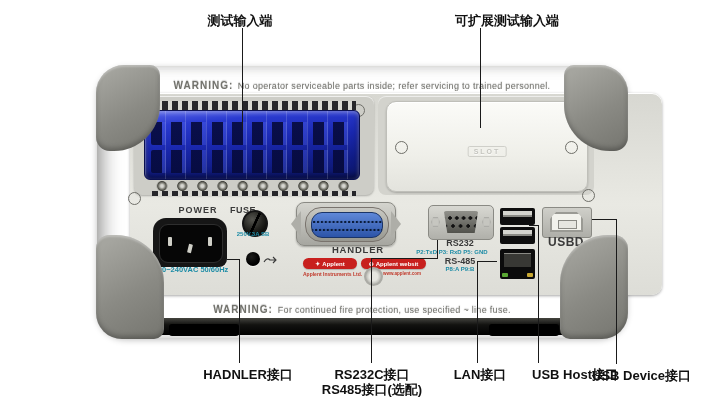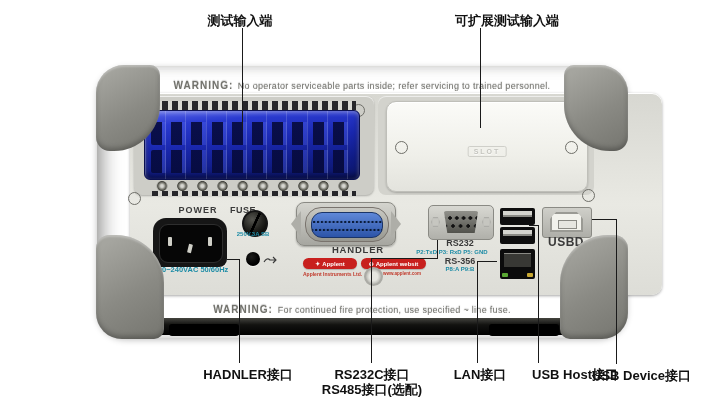--- a/index.html
+++ b/index.html
@@ -208,21 +208,21 @@
     <div class="emblem"></div>
     <div class="abs redtext" style="left:253px;top:178px;font-size:4.5px;">www.applent.com</div>
 
     <div class="db9">
       <div class="hex" style="left:2px;"></div>
       <div class="hex" style="right:2px;"></div>
       <div class="drecess"></div>
     </div>
     <div class="abs darktext" style="left:308px;top:145px;width:44px;font-size:9px;text-align:center;">RS232</div>
     <div class="abs tealtext" style="left:278px;top:156px;width:88px;font-size:6px;text-align:center;">P2:TxD P3: RxD P5: GND</div>
-    <div class="abs darktext" style="left:308px;top:163px;width:44px;font-size:9px;text-align:center;">RS-356</div>
+    <div class="abs darktext" style="left:308px;top:163px;width:44px;font-size:9px;text-align:center;">RS-485</div>
     <div class="abs tealtext" style="left:308px;top:173px;width:44px;font-size:6px;text-align:center;">P8:A P9:B</div>
 
     <div class="usba" style="top:115px;">
         <div class="tongue"></div>
       </div>
     <div class="usba" style="top:134px;">
         <div class="tongue"></div>
       </div>
     <div class="lanport">
       <div class="metal"></div>

